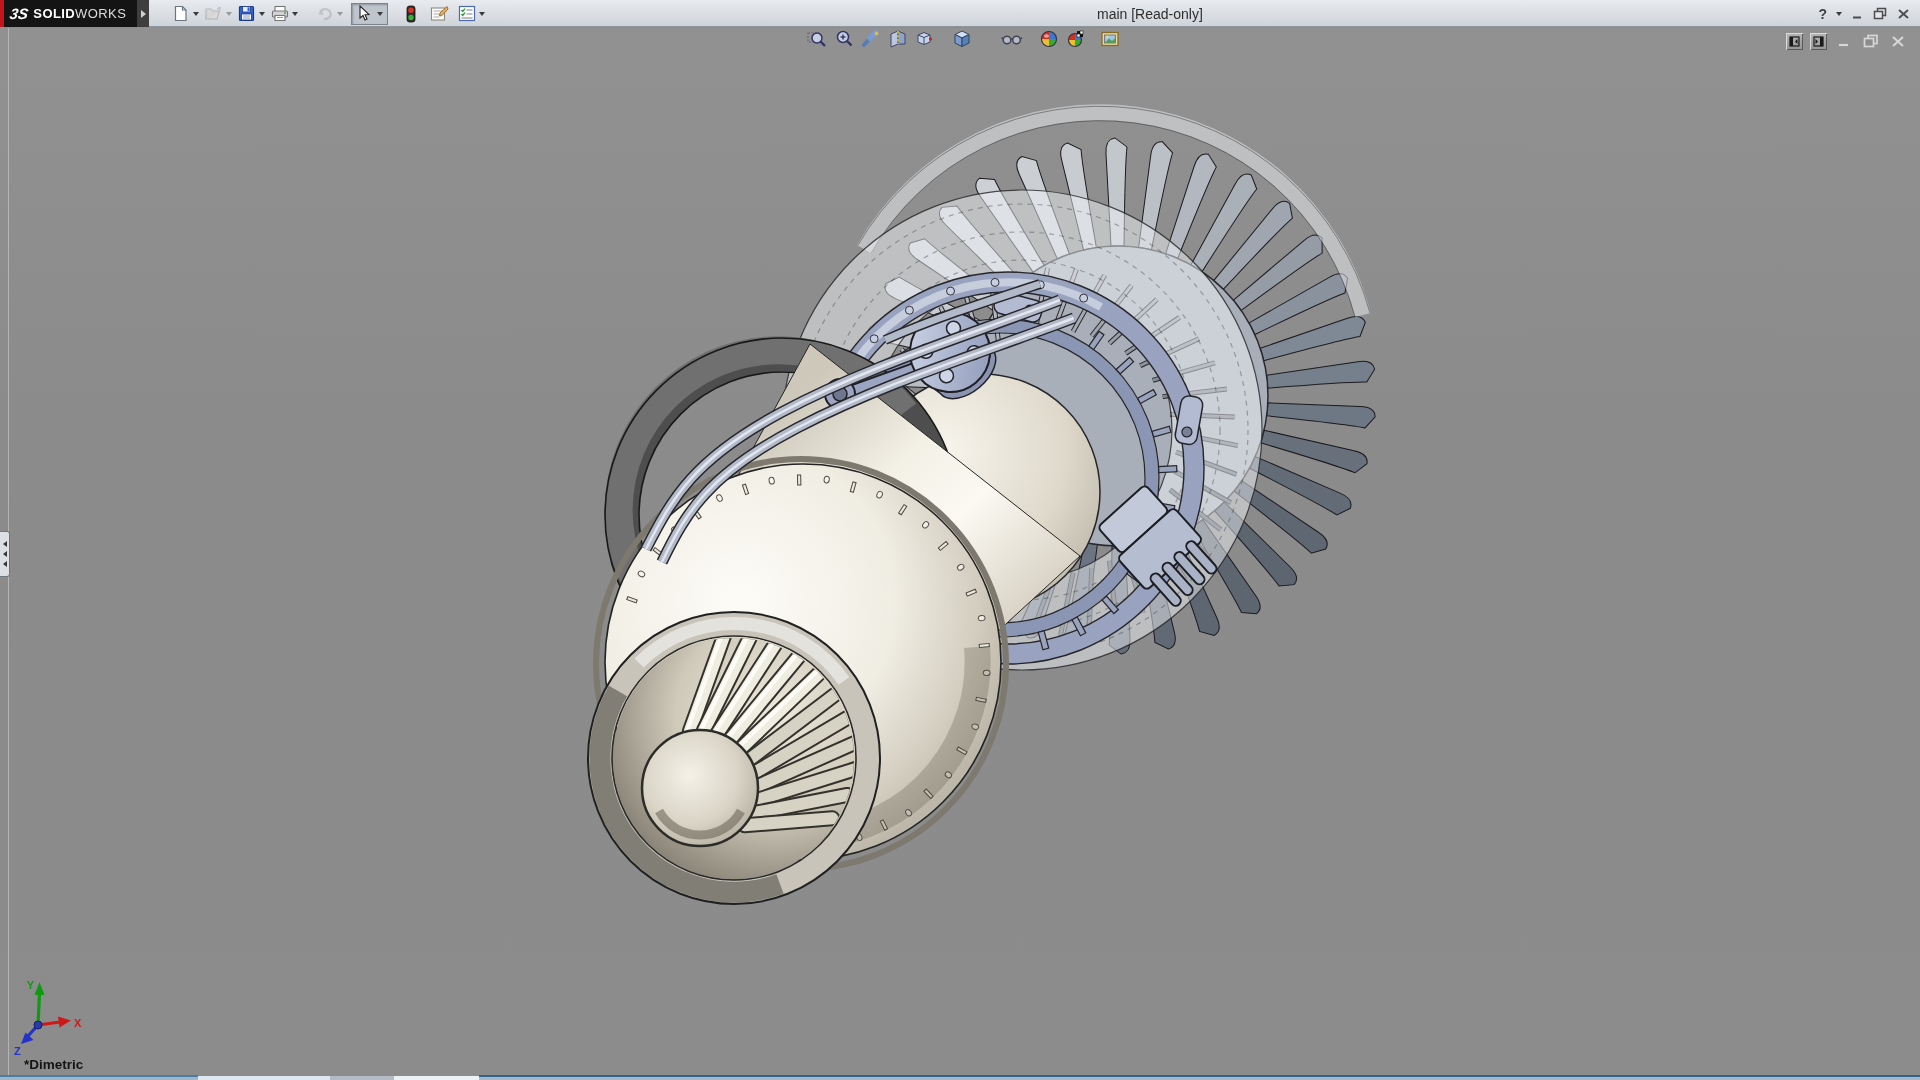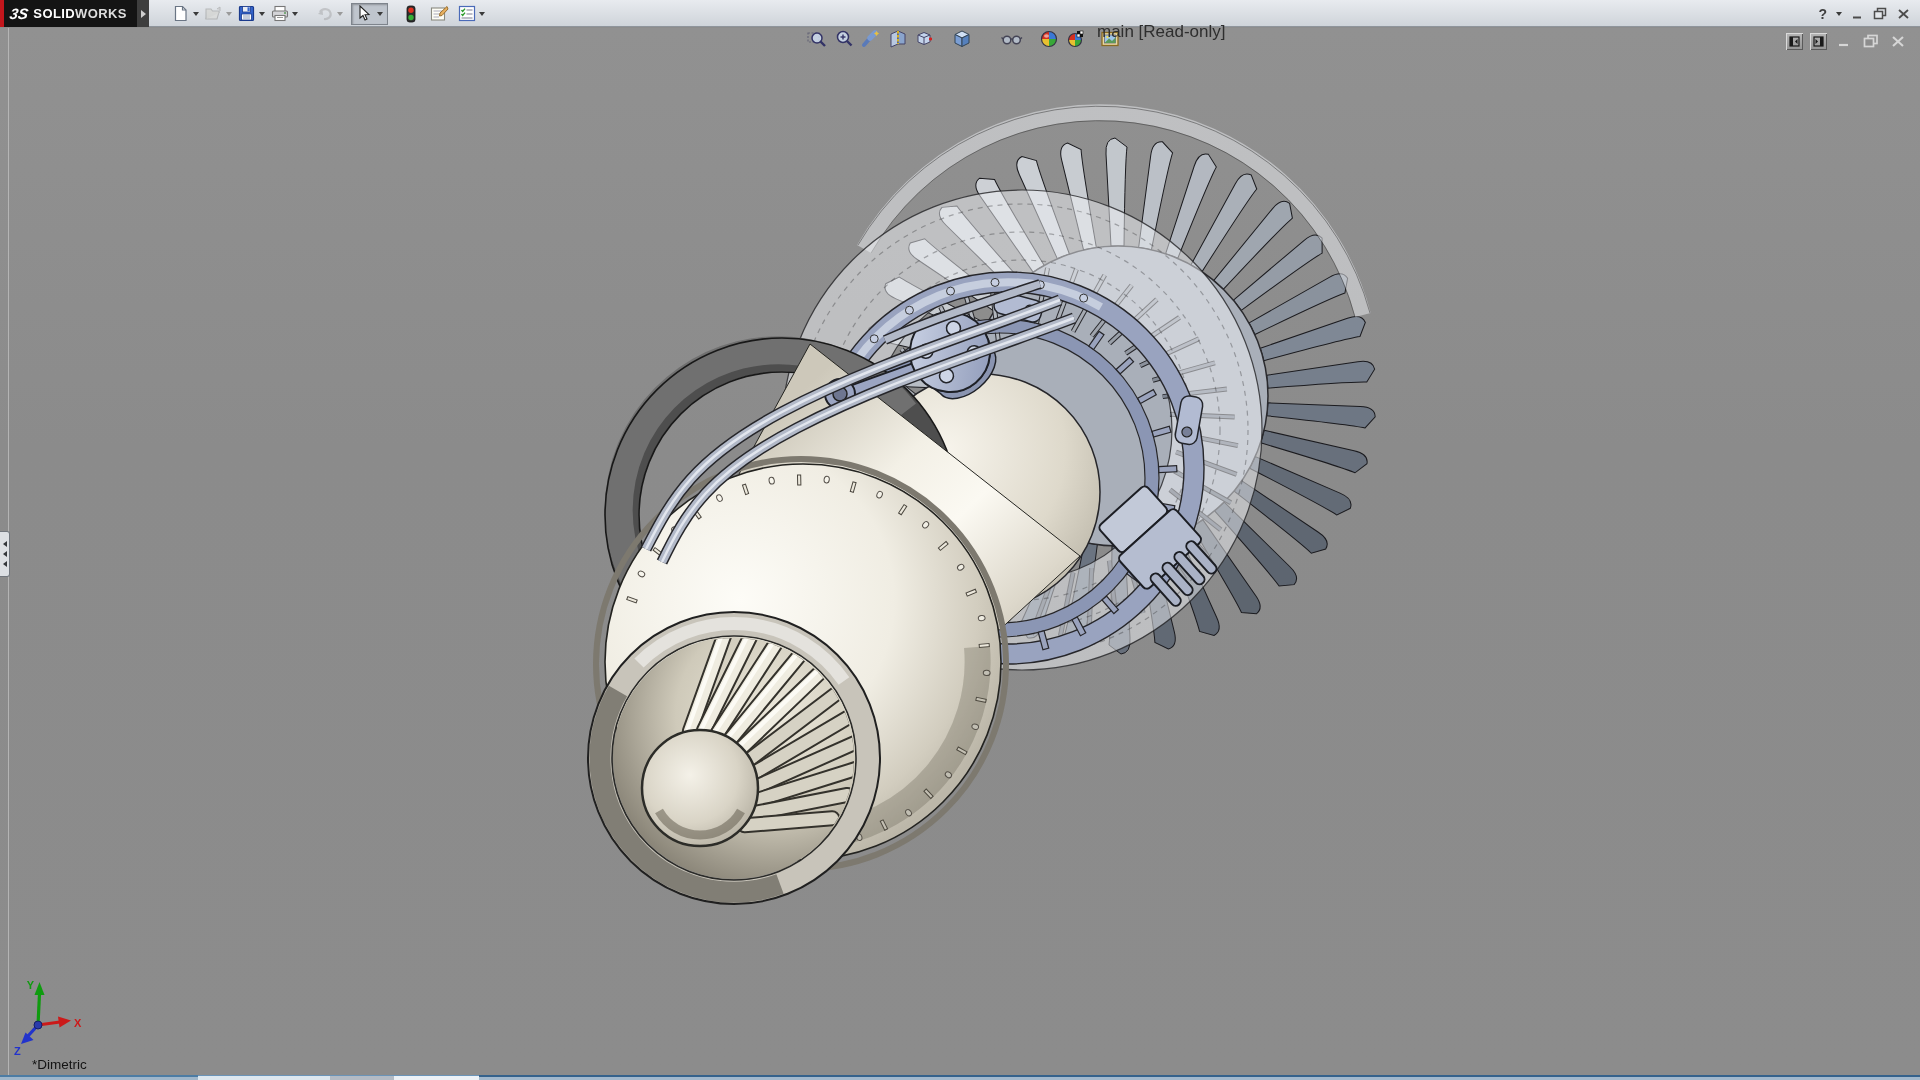--- a/index.html
+++ b/index.html
@@ -6,37 +6,37 @@
   html,body { width:1920px; height:1080px; overflow:hidden; font-family:"Liberation Sans", sans-serif; background:#8d8d8d; }
 
   
   .titlebar { position:absolute; left:0; top:0; width:1920px; height:27px;
     background:linear-gradient(#e8ebef,#cfd4da); border-bottom:1px solid #8f959c; z-index:20; }
   .brand-box { position:absolute; left:0; top:0; width:137px; height:27px; background:#141414;
     display:flex; align-items:center; padding-left:10px; }
   .brand-box::before { content:""; position:absolute; left:0; top:0; width:4px; height:27px; background:#c3161c; }
   .brand-glyph { color:#fff; font-weight:bold; font-style:italic; font-size:15px; transform:skewX(-10deg); margin-right:5px; }
   .brand-bold { color:#fff; font-weight:bold; font-size:13px; letter-spacing:.4px;text-align:center; }
-  .brand-light { color:#dedede; font-weight:bold; font-size:13px; letter-spacing:.4px; }
+  .brand-light { color:#dedede; font-weight:normal; font-size:13px; letter-spacing:.4px; }
   .brand-expand { position:absolute; left:137px; top:0; width:12px; height:27px; background:#3e3e3e;
     display:flex; align-items:center; justify-content:center; }
   .brand-expand .tri { width:0; height:0; border-top:4px solid transparent; border-bottom:4px solid transparent; border-left:5px solid #cfcfcf; }
 
   .tb-icons { position:absolute; left:170px; top:3px; height:21px; display:flex; align-items:center; z-index:21; }
   .tb-btn { width:21px; height:21px; display:flex; align-items:center; justify-content:center; }
   .caret { width:0; height:0; border-left:3.5px solid transparent; border-right:3.5px solid transparent;
     border-top:4px solid #3a3a3a; margin:0 4px 0 2px; }
   .caret.dim { border-top-color:#9a9a9a; }
   .disabled { opacity:.45; filter:grayscale(.85); }
   .grp-gap { width:12px; }
   .select-wrap { display:flex; align-items:center; background:#bfc5cd; border:1px solid #7e848c;
     box-shadow:inset 1px 1px 2px rgba(0,0,0,.25); height:22px; padding:0 1px; margin-left:4px; }
   .select-wrap .caret { margin:0 3px; }
 
-  .title-text { position:absolute; left:1097px; top:22px; font-size:17px; color:#2e2e2e; }
+  .title-text { position:absolute; left:1097px; top:6px; font-size:14px; color:#2e2e2e; }
 
   .tb-right { position:absolute; right:10px; top:0; height:27px; display:flex; align-items:center; gap:9px; }
   .help-q { font-size:14px; font-weight:bold; color:#3f3f3f; }
 
   
   .viewport { position:absolute; left:0; top:28px; width:1920px; height:1047px;
     background:linear-gradient(#919191,#8b8b8b 40%,#8c8c8c); z-index:1; }
   .vline { position:absolute; left:8px; top:28px; width:1px; height:1047px; background:#c2c2c2; opacity:.75; z-index:2; }
 
   .collapse-tab { position:absolute; left:0; top:531px; width:10px; height:46px; background:#dcdfe3;
@@ -52,21 +52,21 @@
 
   
   .docbar { position:absolute; right:12px; top:32px; display:flex; align-items:center; gap:7px; z-index:6; }
   .doc-raised { width:17px; height:17px; background:linear-gradient(#b6b6b6,#949494);
     box-shadow:inset 1px 1px 0 #dadada, inset -1px -1px 0 #5a5a5a;
     display:flex; align-items:center; justify-content:center; }
   .doc-flat { width:20px; height:18px; display:flex; align-items:center; justify-content:center; }
 
   
   .triad { position:absolute; left:8px; top:978px; z-index:6; }
-  .view-label { position:absolute; left:32px; top:1057px; font-size:13.5px; font-weight:normal; color:#141414; z-index:6; }
+  .view-label { position:absolute; left:24px; top:1057px; font-size:13.5px; font-weight:bold; color:#141414; z-index:6; }
 
   
   .statusbar { position:absolute; left:0; top:1075px; width:1920px; height:5px; z-index:6; display:flex; }
   .statusbar .seg { height:5px; }
   .sg1 { width:198px; background:#9fb6ca; border-top:2px solid #4c7ca4; }
   .sg2 { width:132px; background:#dde7ef; border-top:1px solid #6b94b8; }
   .sg3 { width:64px;  background:#b3bbc5; border-top:1px solid #6b94b8; }
   .sg4 { width:85px;  background:#ecf1f6; border-top:1px solid #6b94b8; }
   .sg5 { flex:1;      background:#a2b8cc; border-top:2px solid #35628c; }
 

